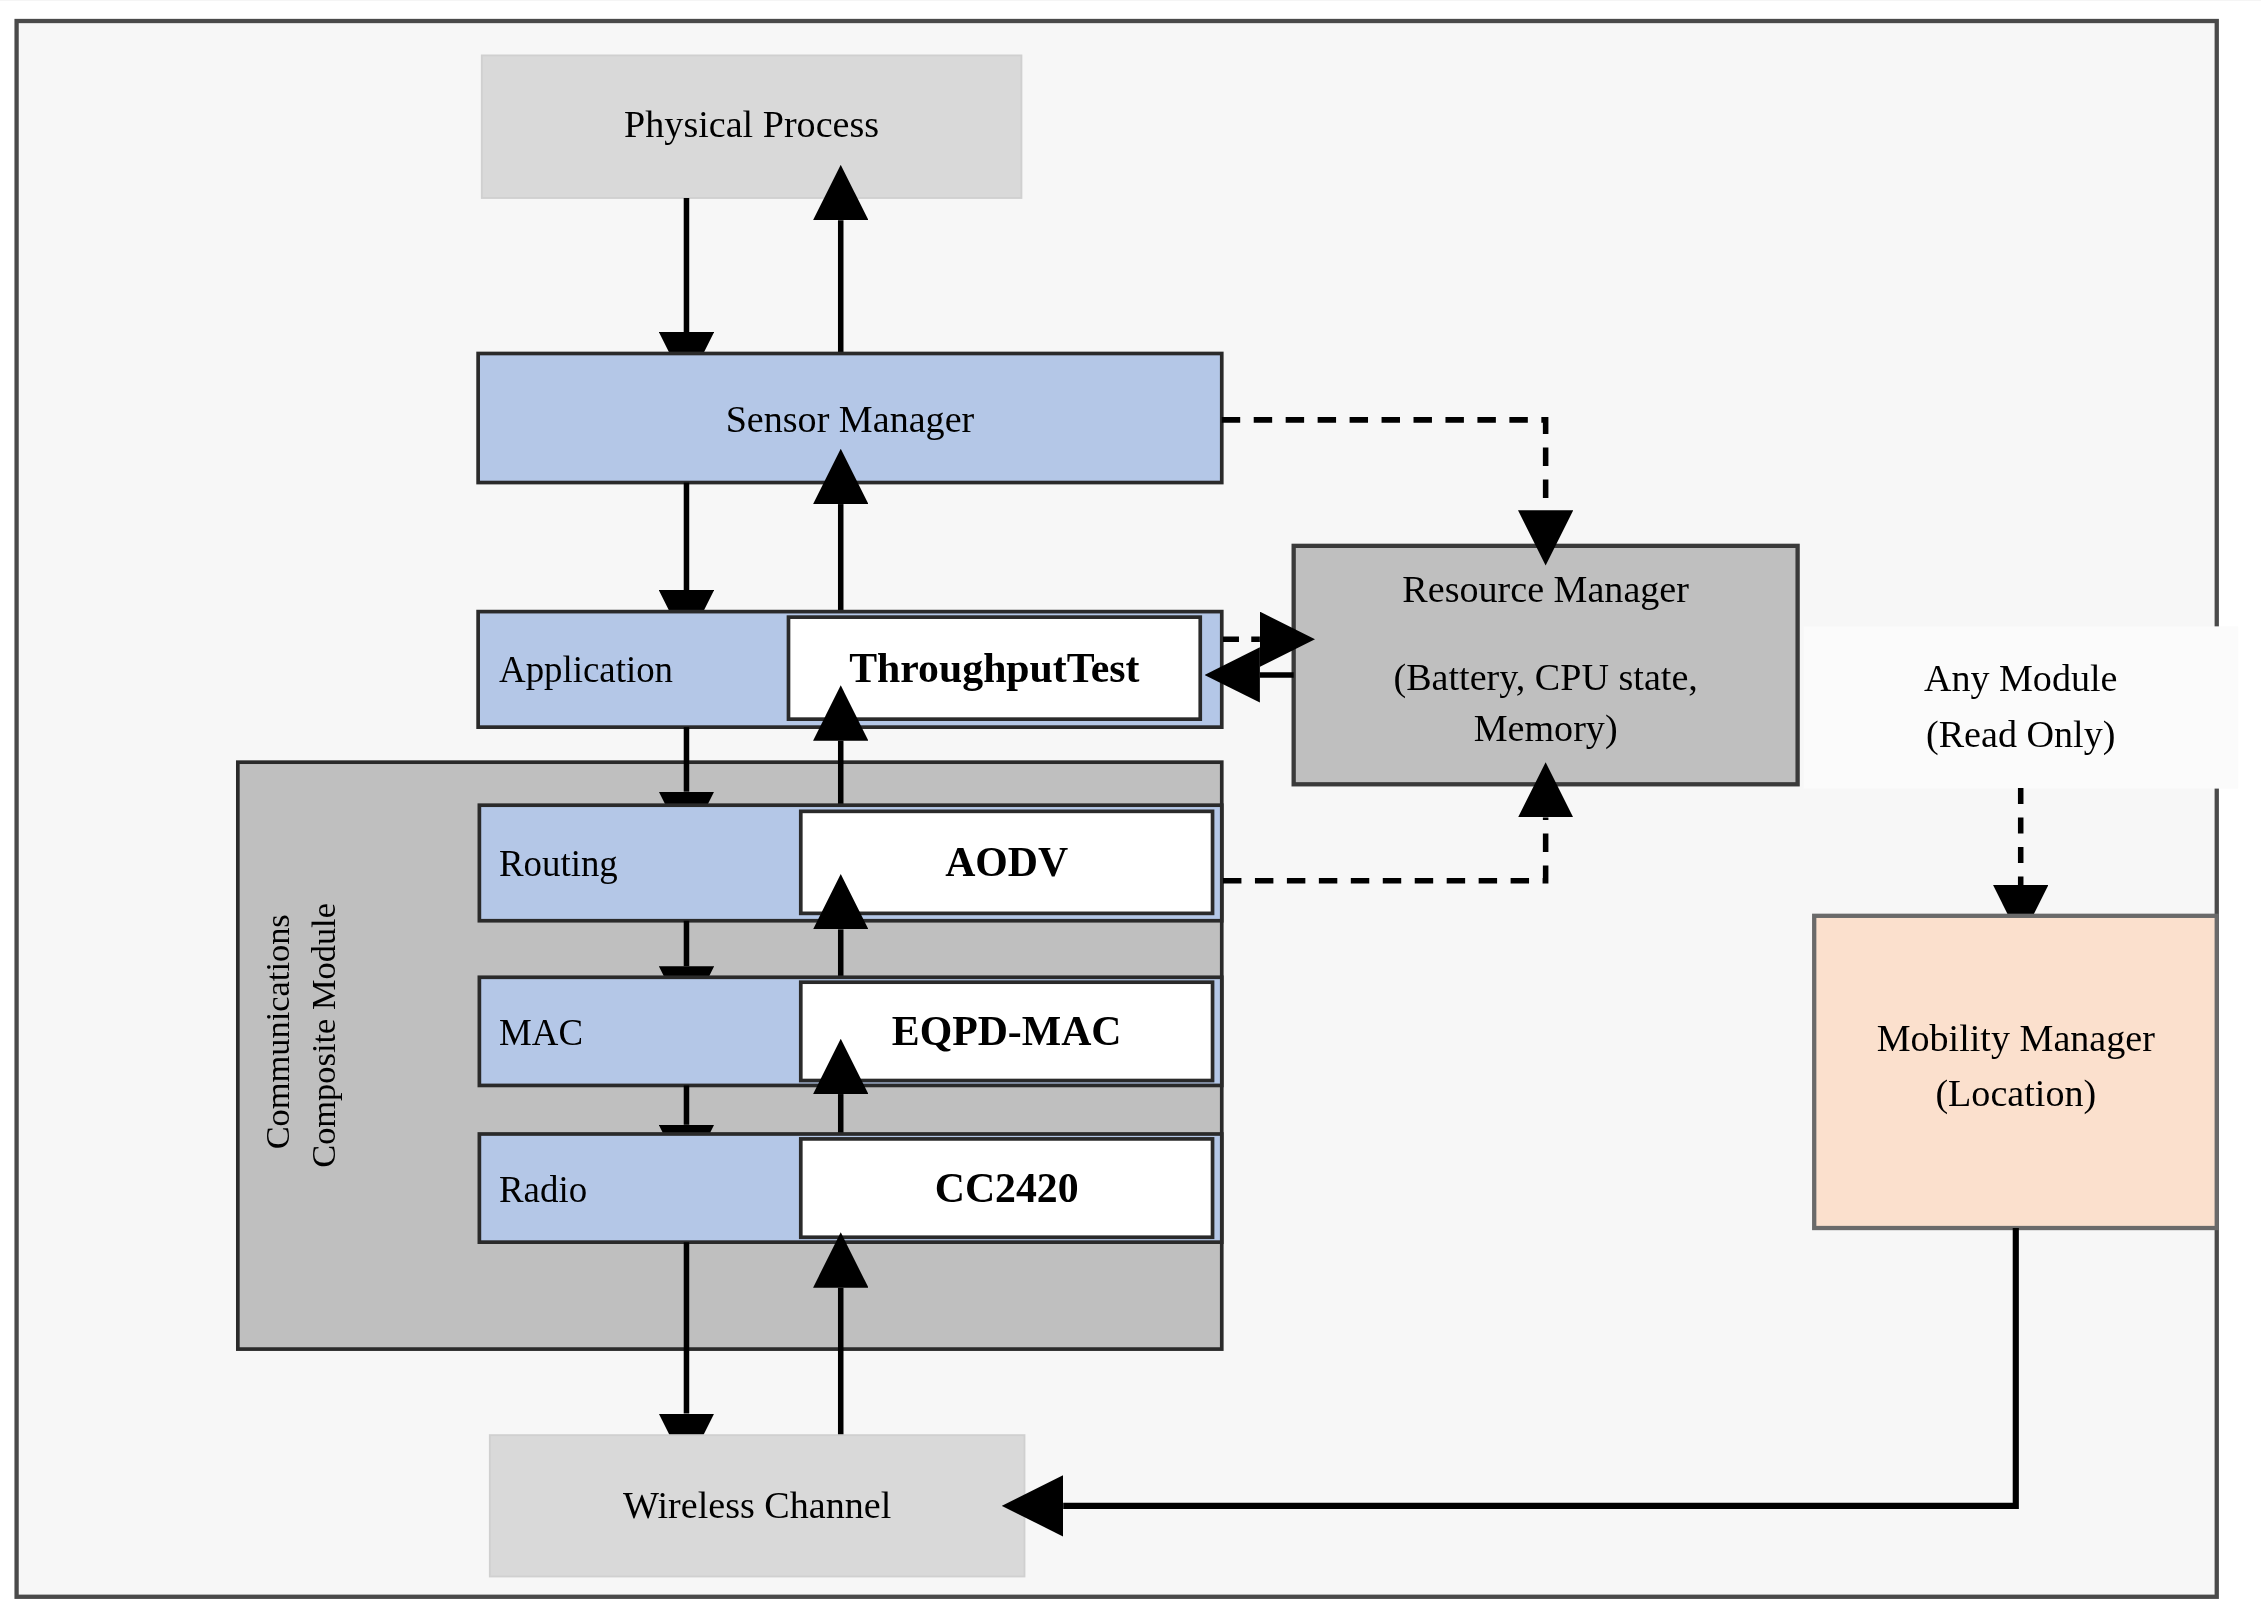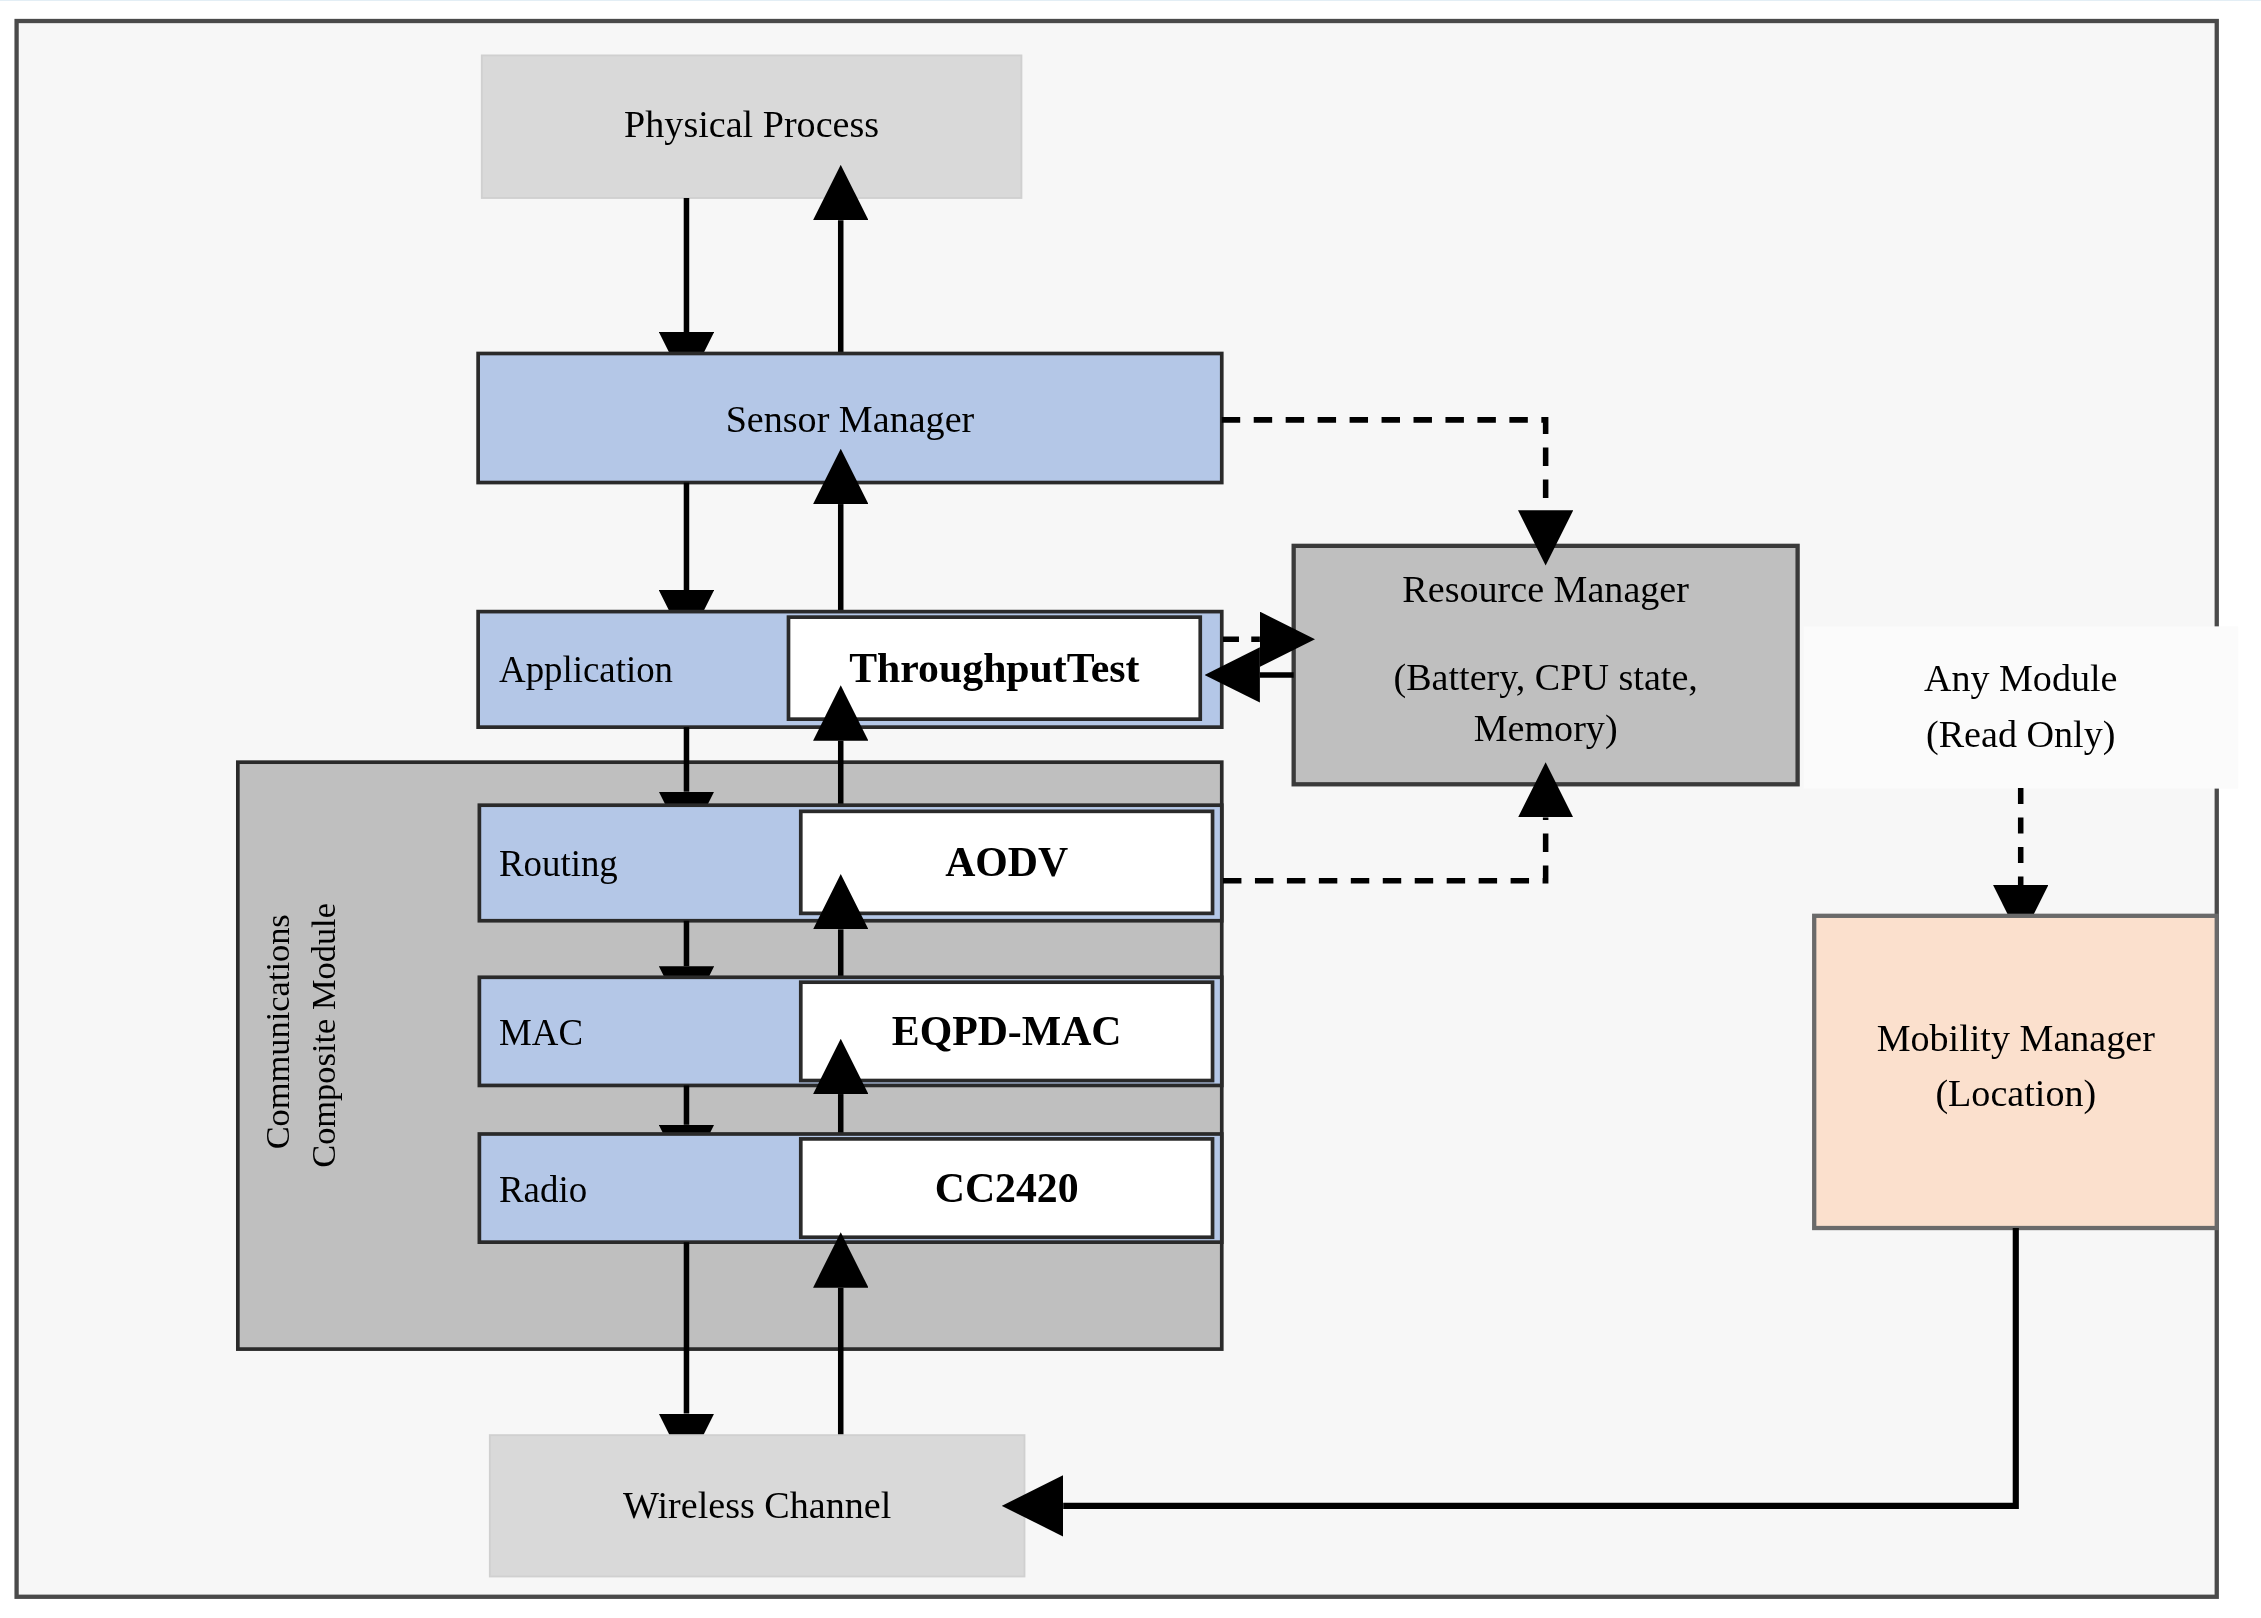--- a/index.html
+++ b/index.html
@@ -1,17 +1,17 @@
 <!DOCTYPE html>
 <html style="font-size:9.8px"><head>
 <meta charset="utf-8">
 <style>
   html,body{margin:0;padding:0;background:#ffffff;}
   body{width:2261px;height:1619px;font-family:"Liberation Serif","DejaVu Serif",serif;}
-  #stage{position:relative;width:2261px;height:1619px;overflow:hidden;background:#0369a1;}
+  #stage{position:relative;width:2261px;height:1619px;overflow:hidden;background:#a3a3a3;}
   svg.diagram{position:absolute;left:0;top:0;width:2261px;height:1619px;display:block;}
   .box-label{font-family:"Liberation Serif","DejaVu Serif",serif;fill:#000000;}
   .t-plain{font-size:62px;}
   .t-bold{font-size:68px;font-weight:bold;}
   .t-layer{font-size:60px;}
   .t-rot{font-size:56px;}
 </style>
 </head>
 <body>
 

